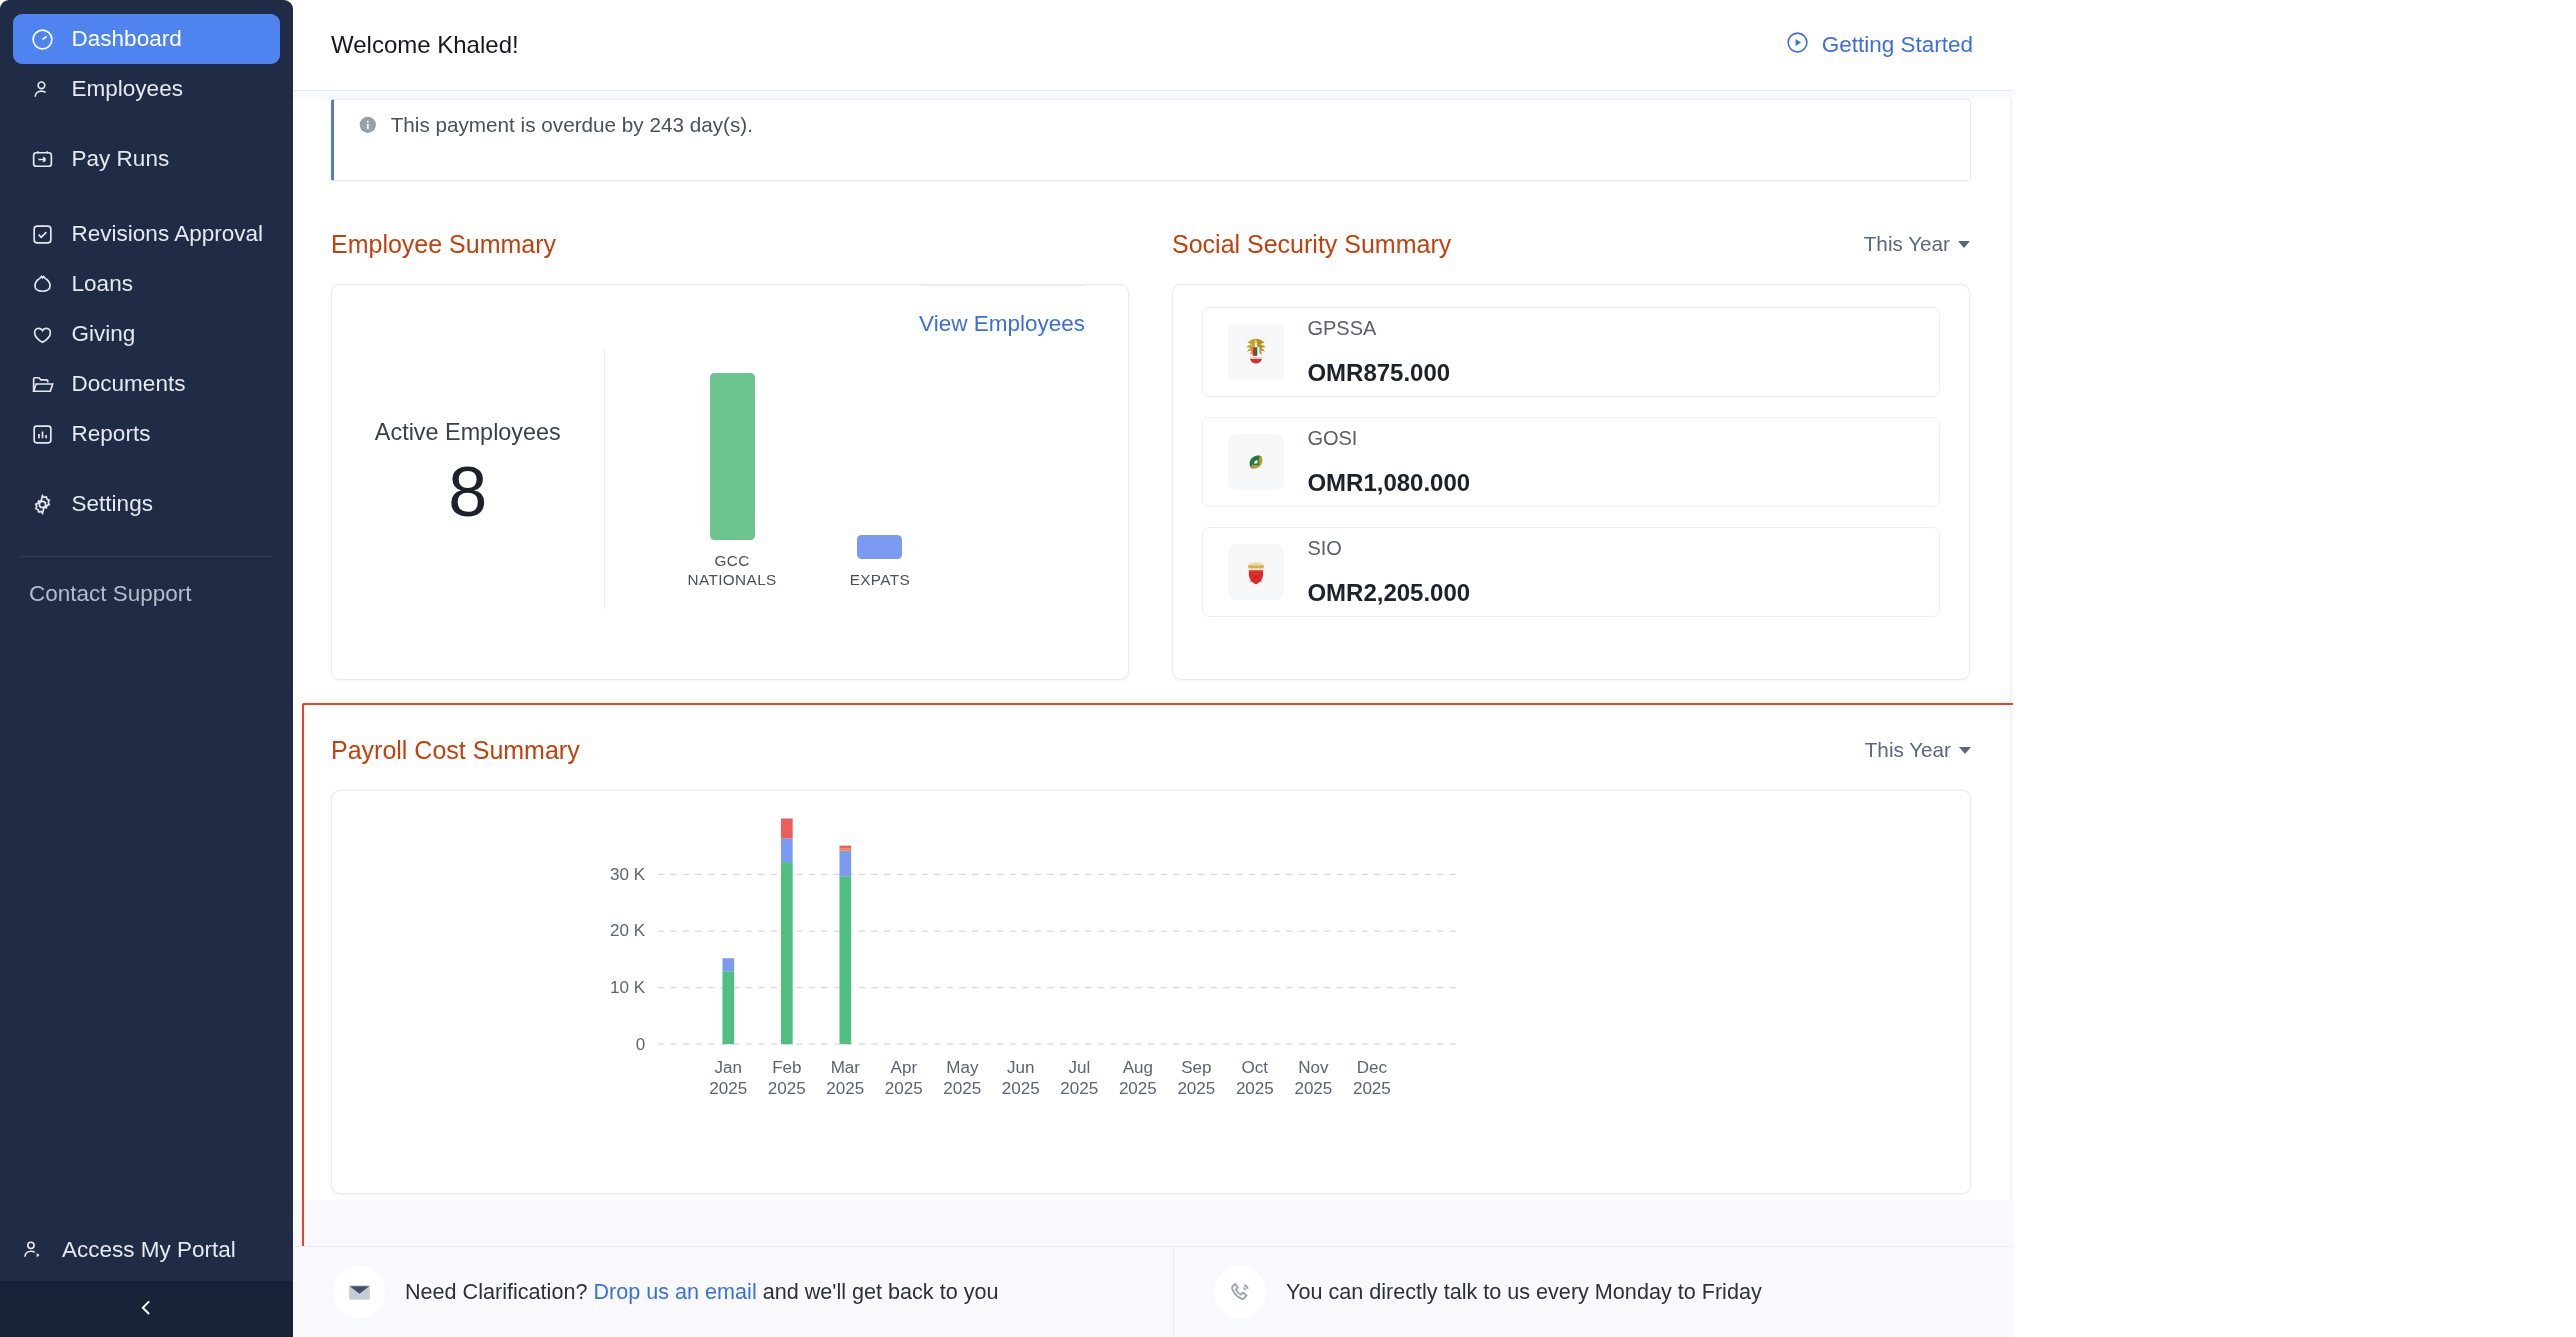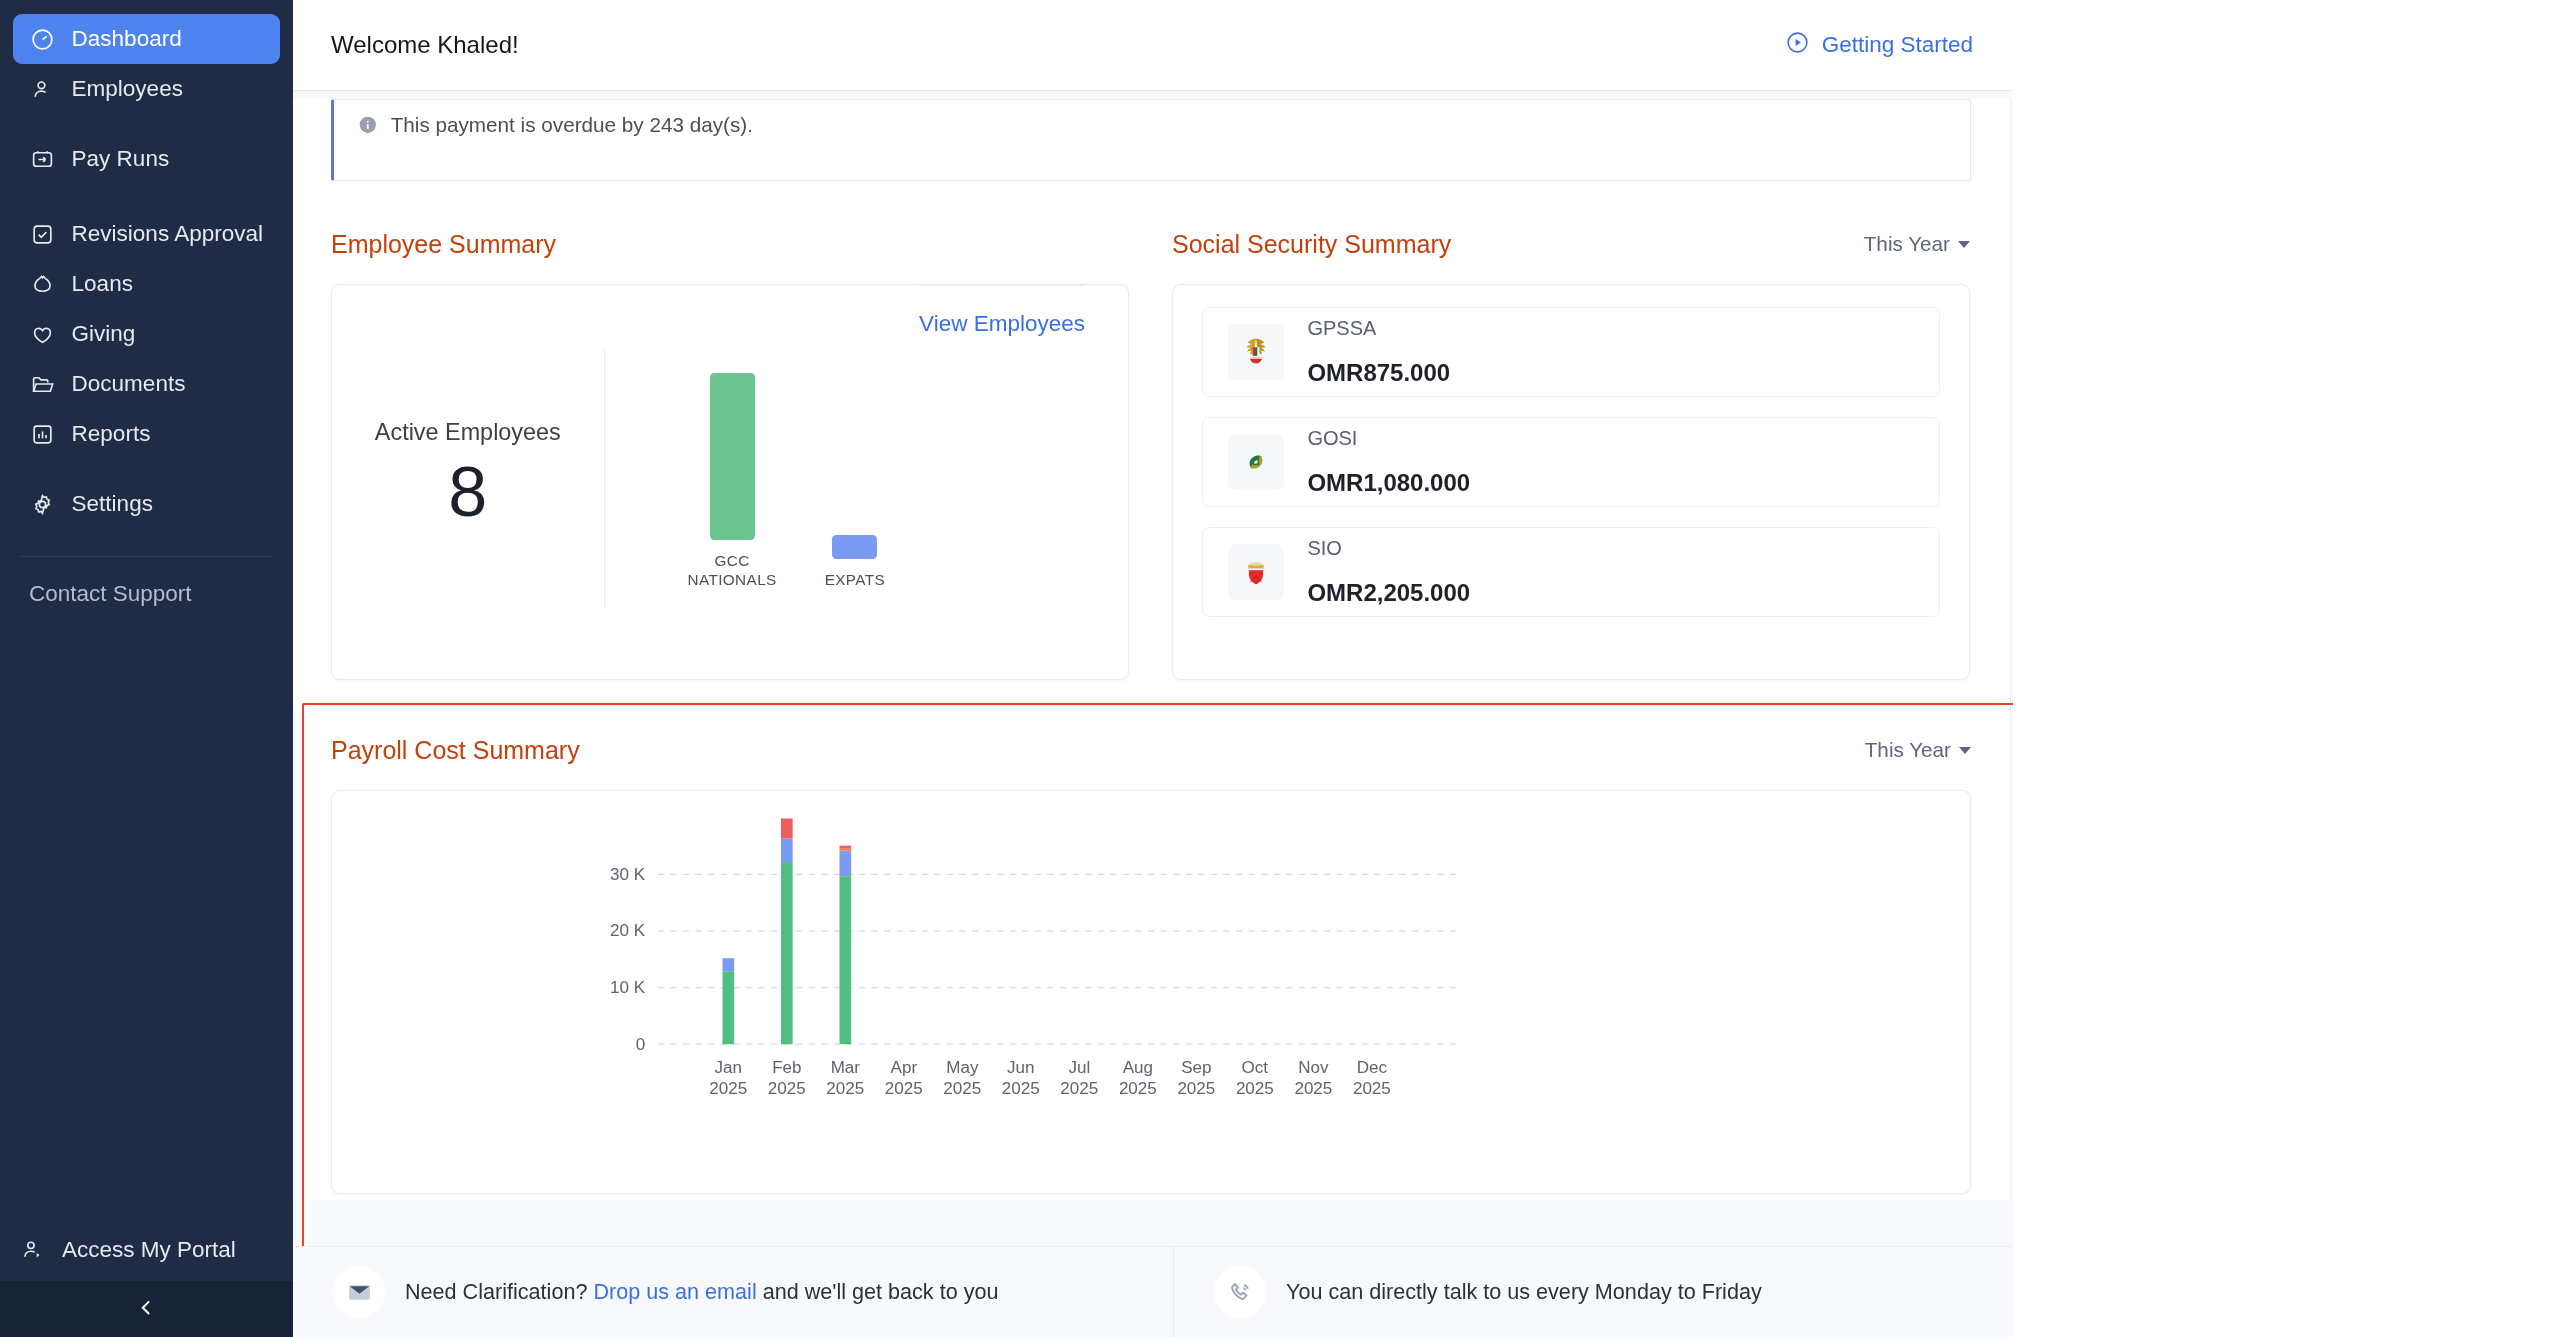--- a/index.html
+++ b/index.html
@@ -11,20 +11,21 @@
   }
   .app { display: flex; width: 2576px; height: 1337px; }
 
   
   .sidebar {
     width: 293px; height: 1337px;
     background: #202b45;
     display: flex; flex-direction: column;
     flex: 0 0 293px;
     position: relative;
+    border-radius: 9px;
   }
   .sidebar-nav { padding: 14.4px 12.6px 0 12.6px; }
   .nav-item {
     display: flex; align-items: center;
     gap: 16px;
     height: 50px;
     padding: 0 16px;
     border-radius: 9px;
     color: #e6e9f0;
     font-size: 22.5px;
@@ -146,21 +147,21 @@
     flex: 1 1 50%; display: flex; flex-direction: column;
     align-items: center; justify-content: center;
     padding-bottom: 18px;
   }
   .emp-label { font-size: 23.4px; color: #3a3f4c; margin-bottom: 10.8px; }
   .emp-count { font-size: 70px; color: #1d2129; font-weight: 400; line-height: 1; }
   .emp-sep { width: 0.9px; background: #eceef3; margin: 65px 0 70px 0; }
   .emp-right { flex: 1 1 50%; position: relative; }
   .mini-chart {
     position: absolute; left: 83px; bottom: 90px;
-    display: flex; align-items: flex-end; gap: 48px;
+    display: flex; align-items: flex-end; gap: 73px;
   }
   .mini-bar-wrap { display: flex; flex-direction: column; align-items: center; }
   .mini-bar { width: 45px; border-radius: 4.5px; }
   .mini-bar-label {
     margin-top: 10.8px; font-size: 15.3px; color: #4b505c;
     letter-spacing: 0.4px; text-align: center; line-height: 1.25;
     white-space: pre-line;
   }
   .emp-footer {
     border-top: 0.9px solid #eceef3;

